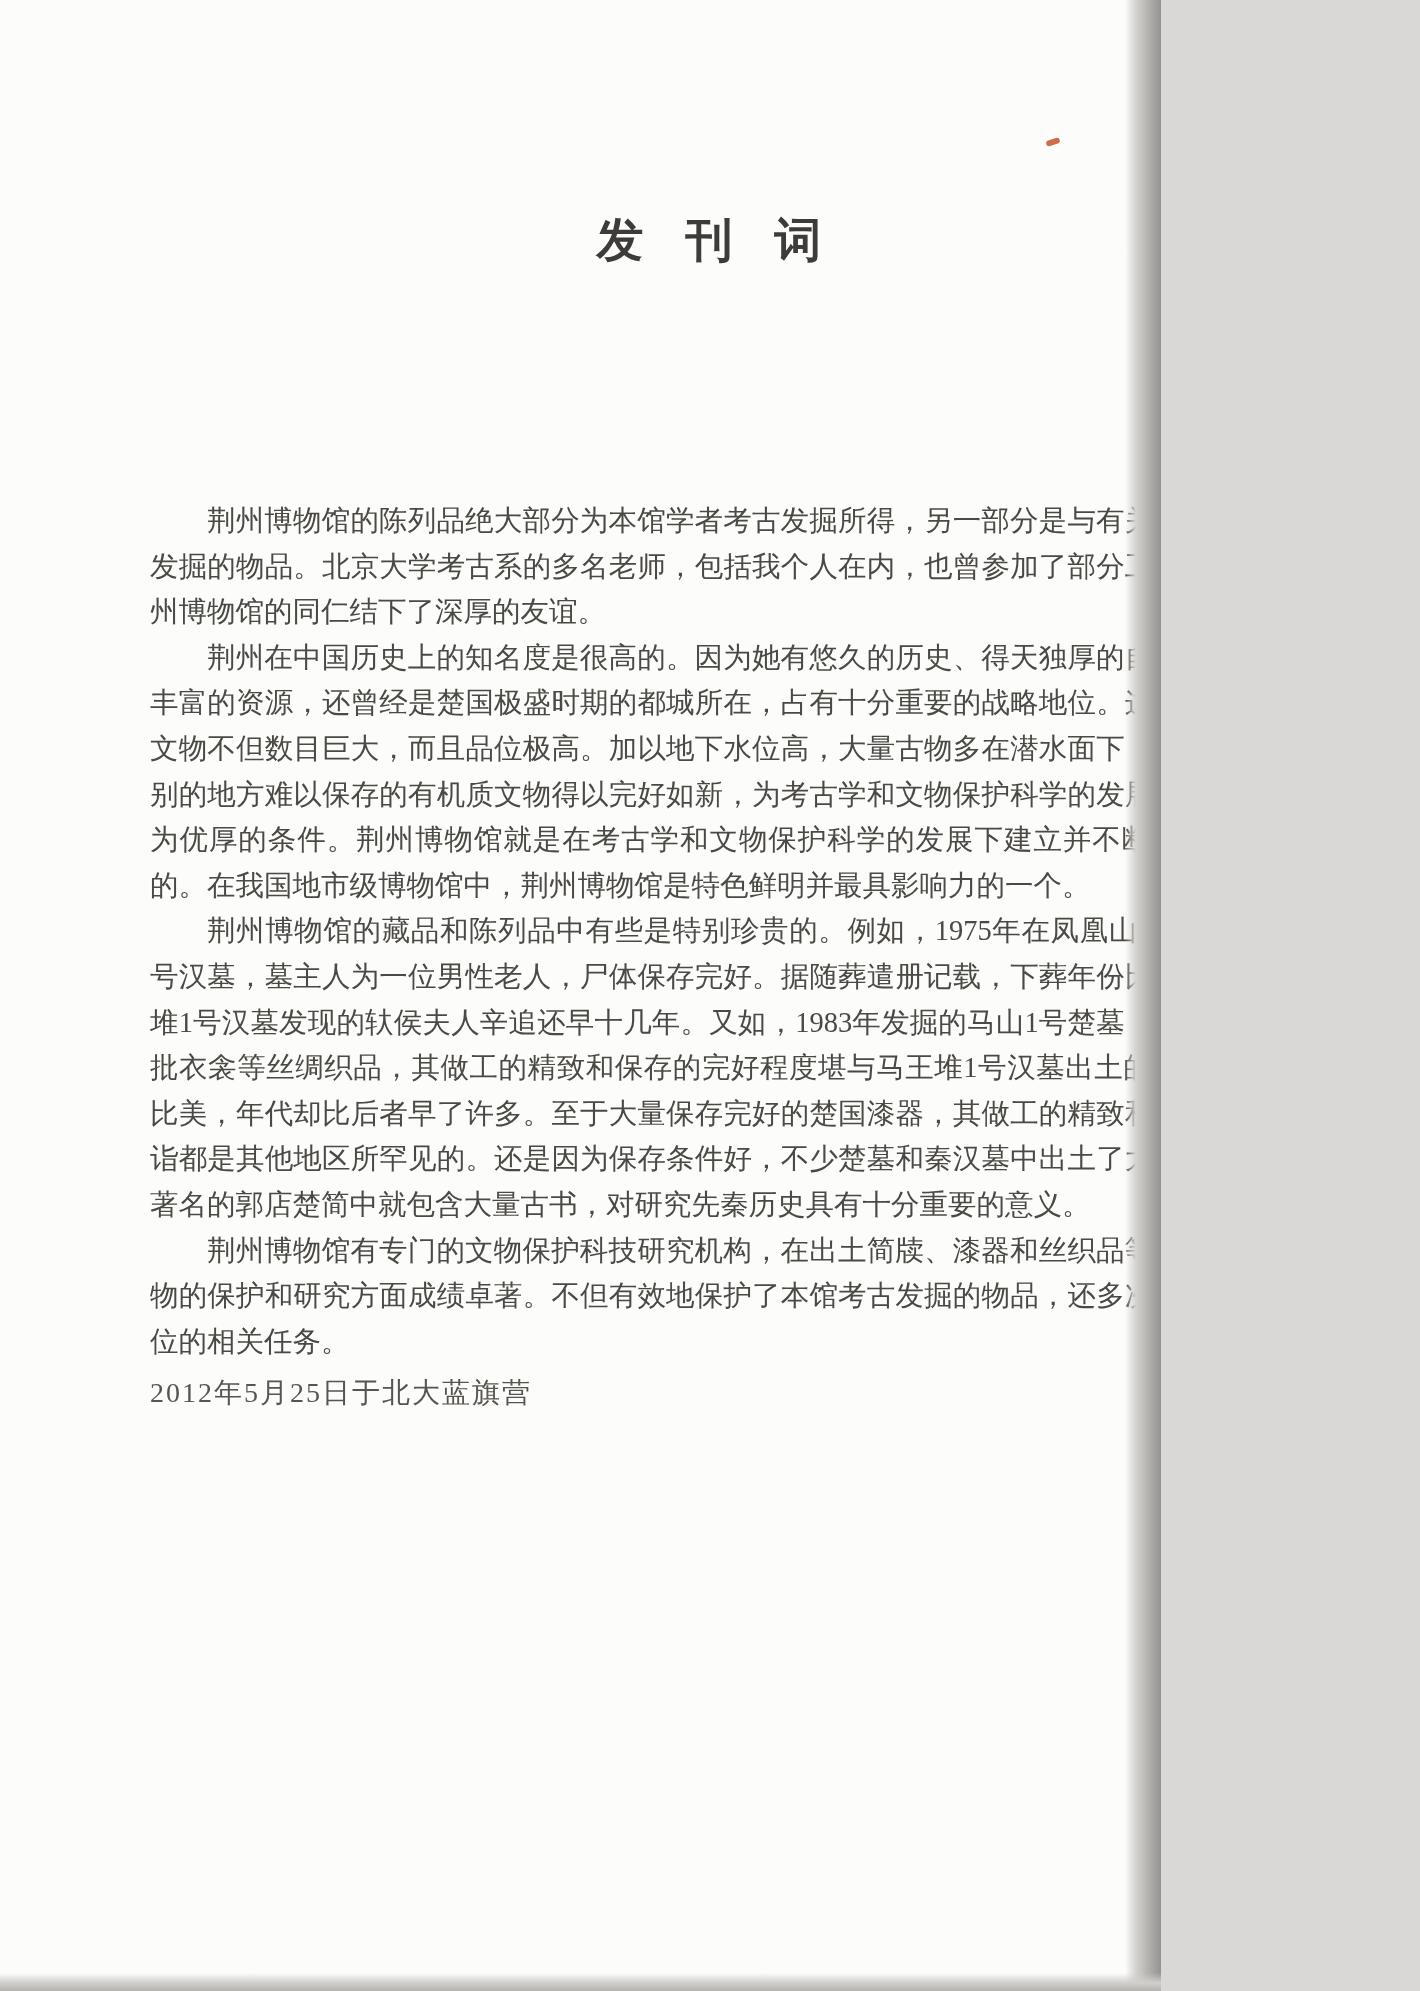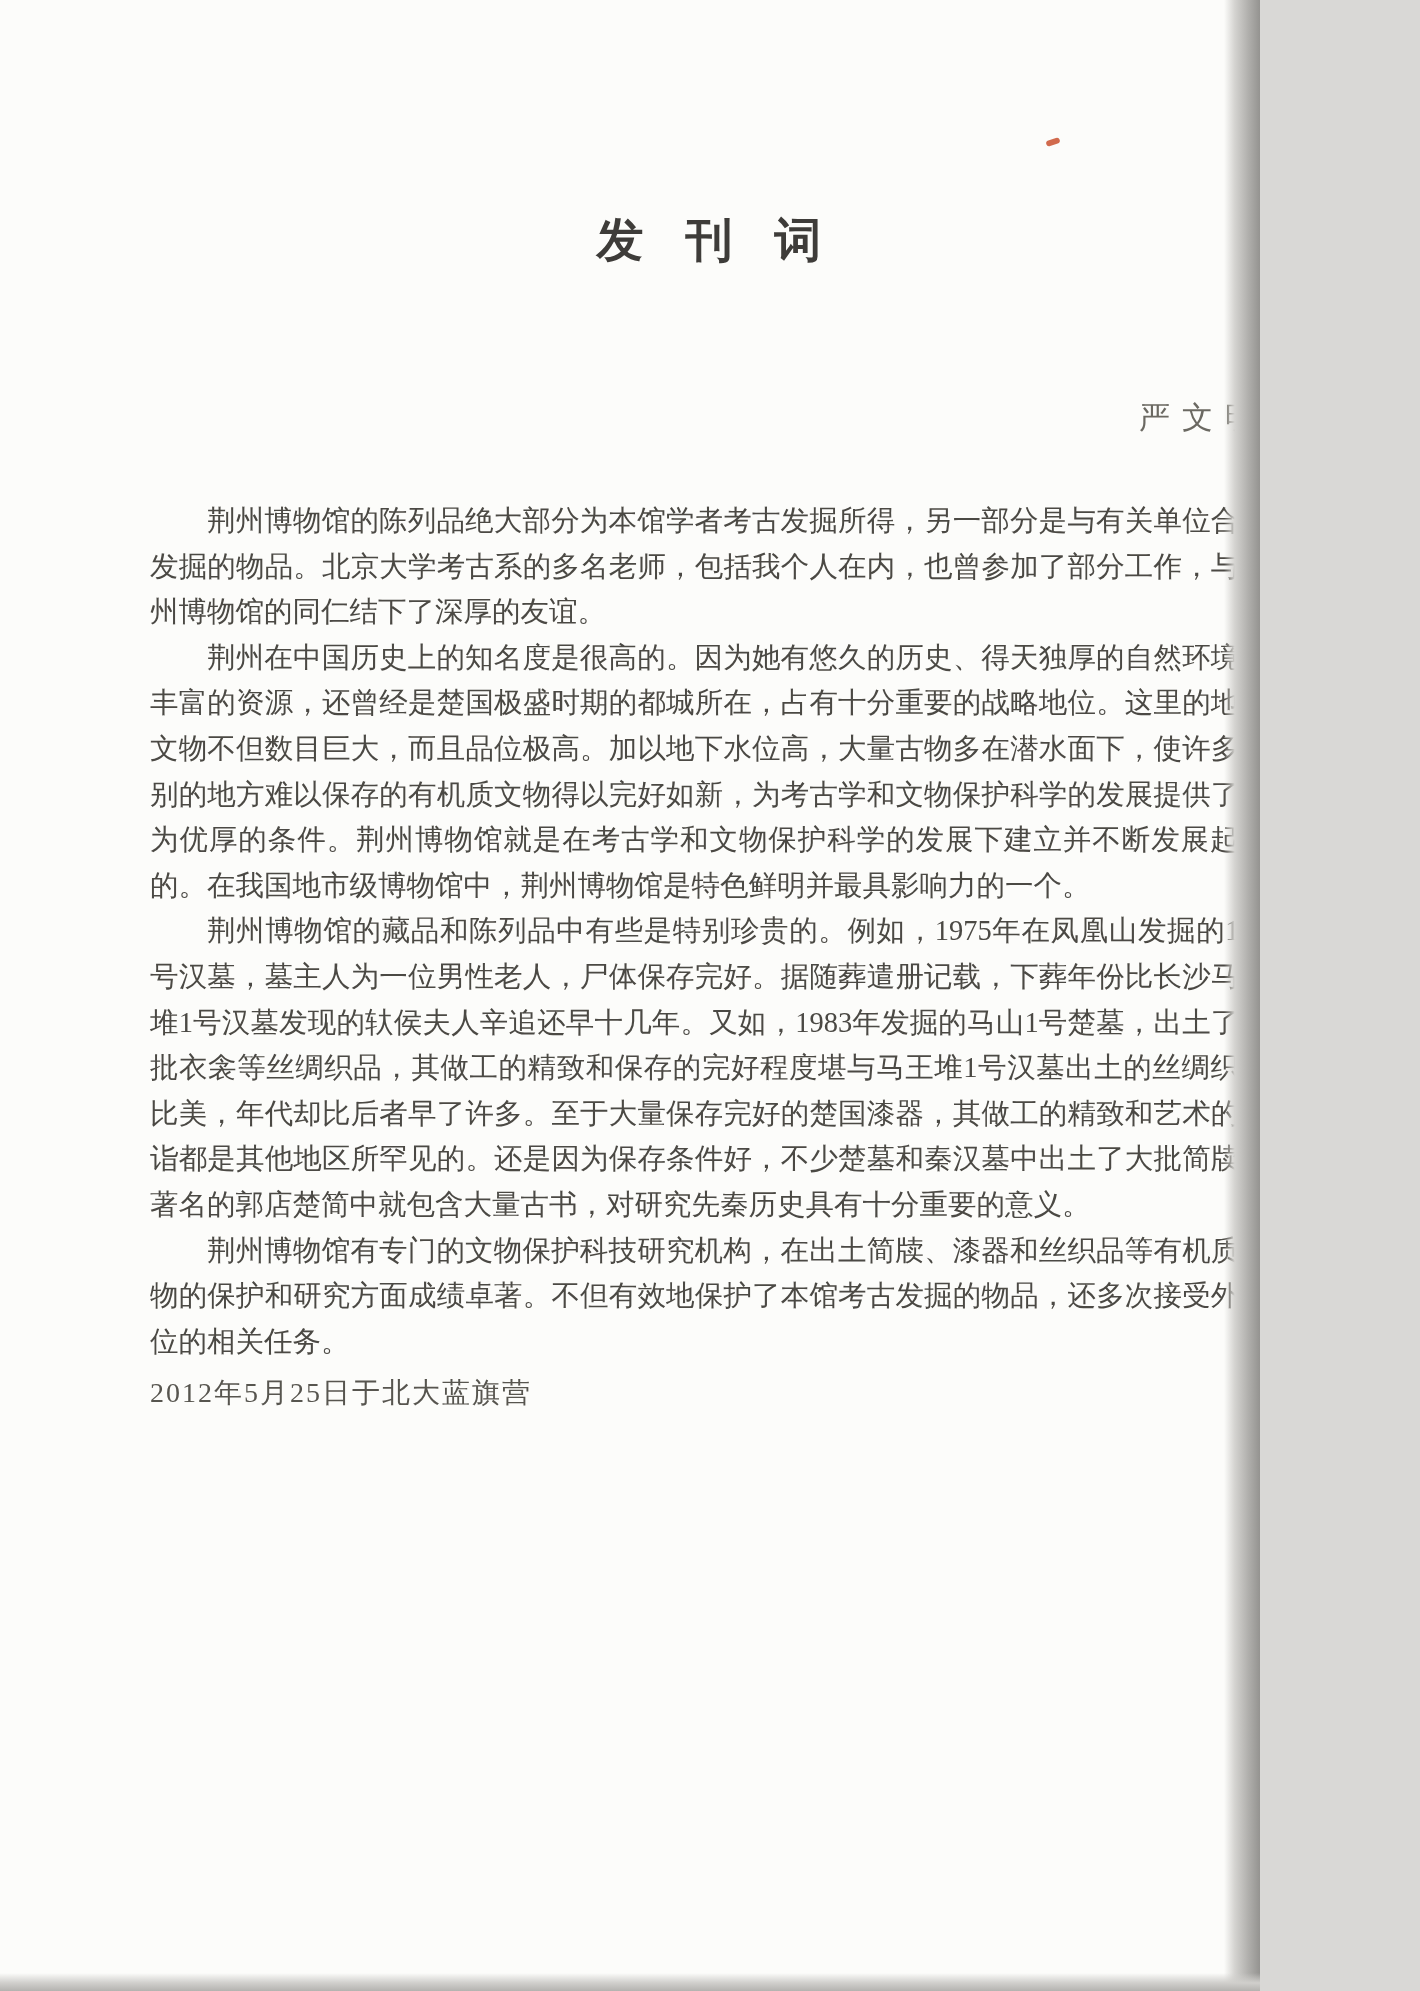--- a/index.html
+++ b/index.html
@@ -1,18 +1,18 @@
 <!DOCTYPE html>
 <html><head>
 <meta charset="utf-8">
 <style>
   html, body { margin: 0; padding: 0; background: #d9d8d6; }
   .page {
     position: relative;
-    width: 1260px;
+    width: 1161px;
     height: 1991px;
     background: #fcfcfa;
     overflow: hidden;
     font-family: "Liberation Serif", "DejaVu Serif", serif;
   }
   .page-title {
     position: absolute;
     top: 212px;
     left: 150px;
     width: 1118px;

